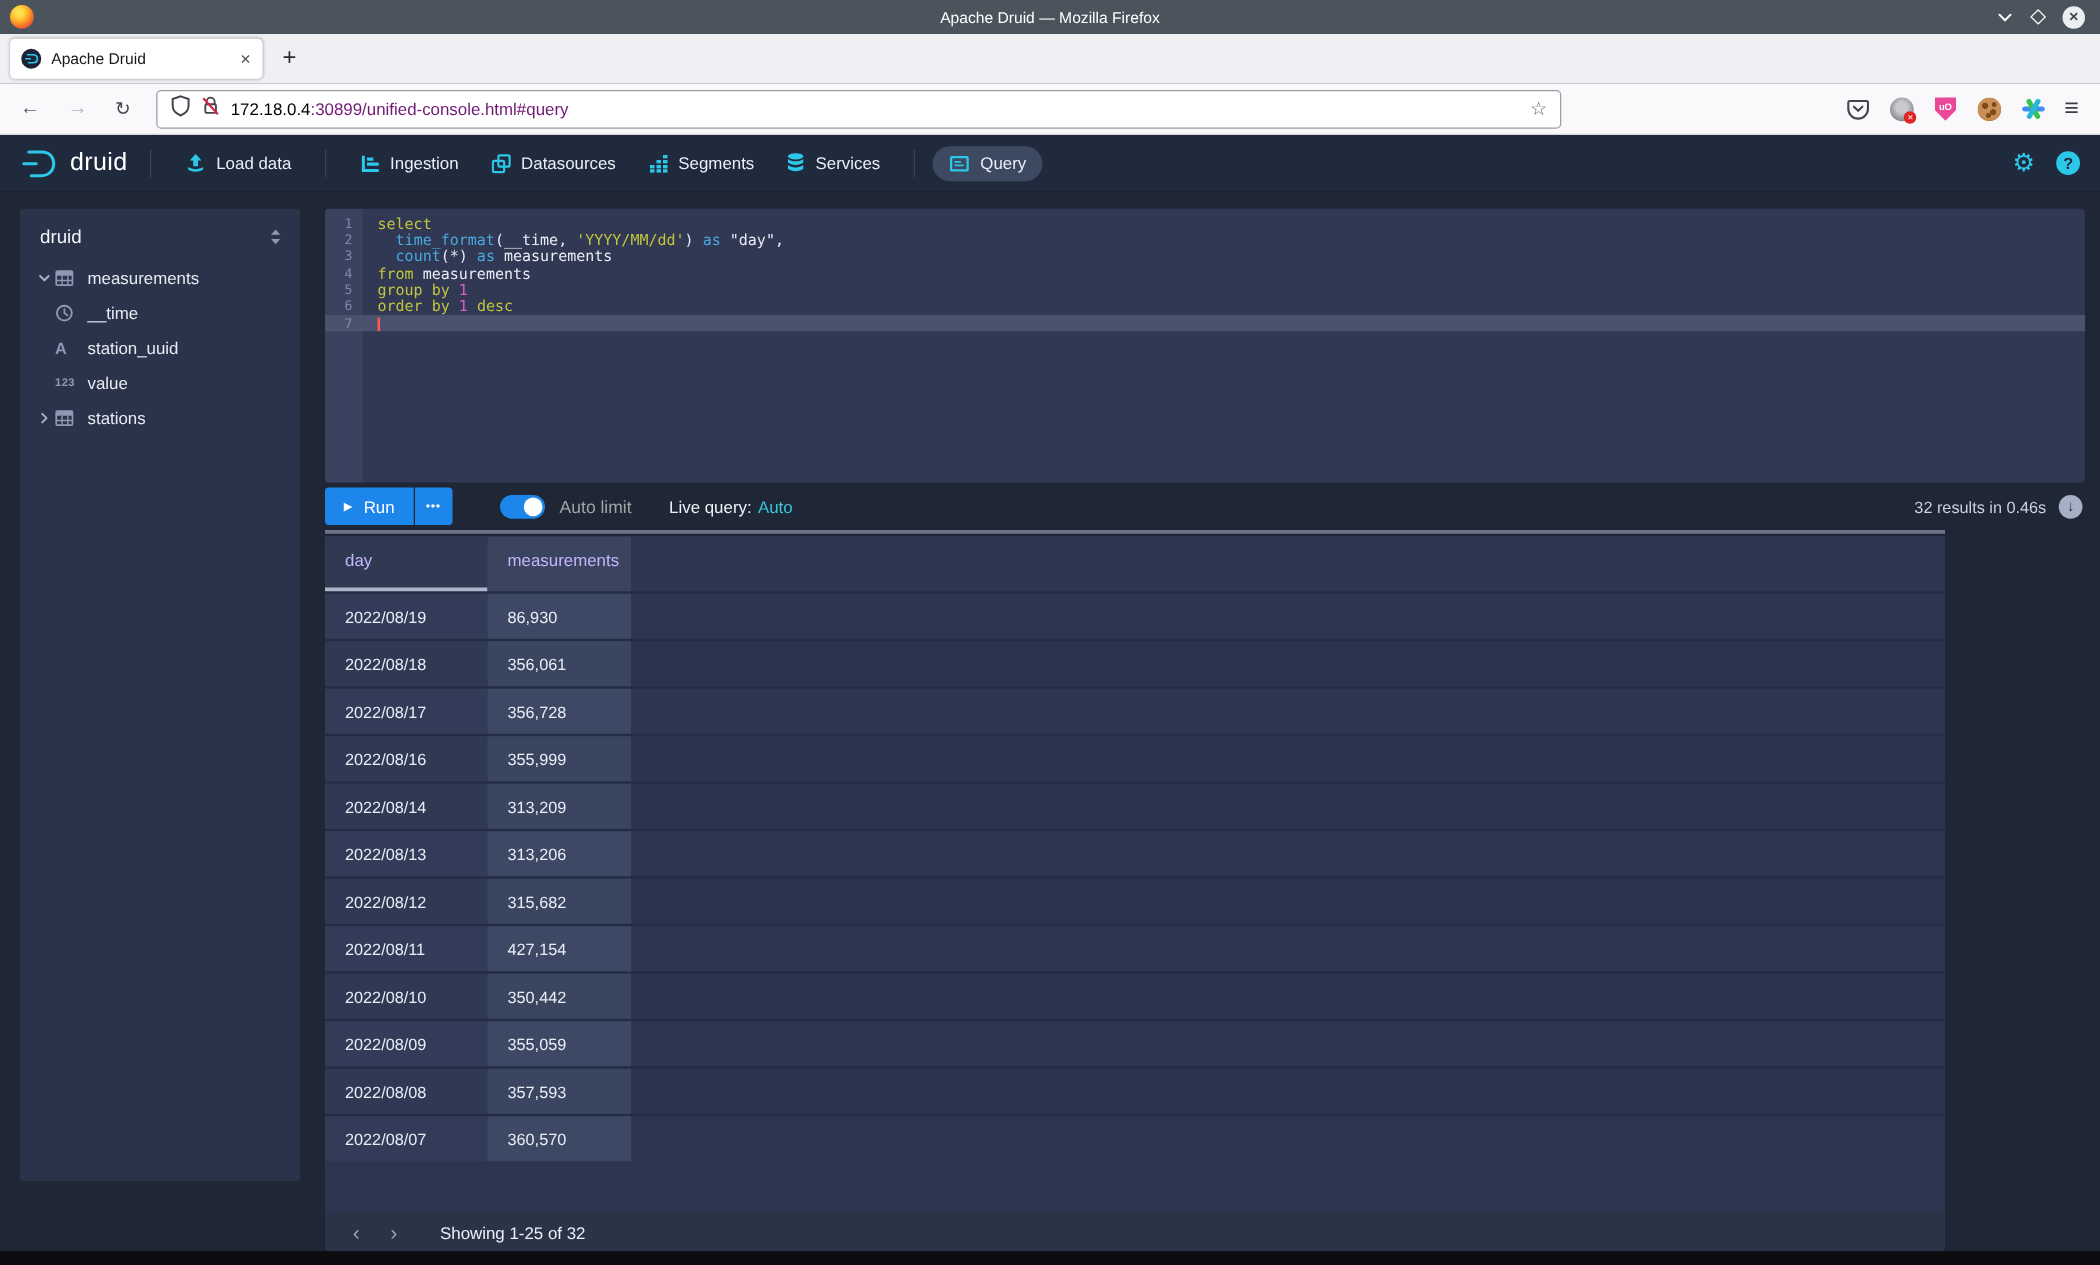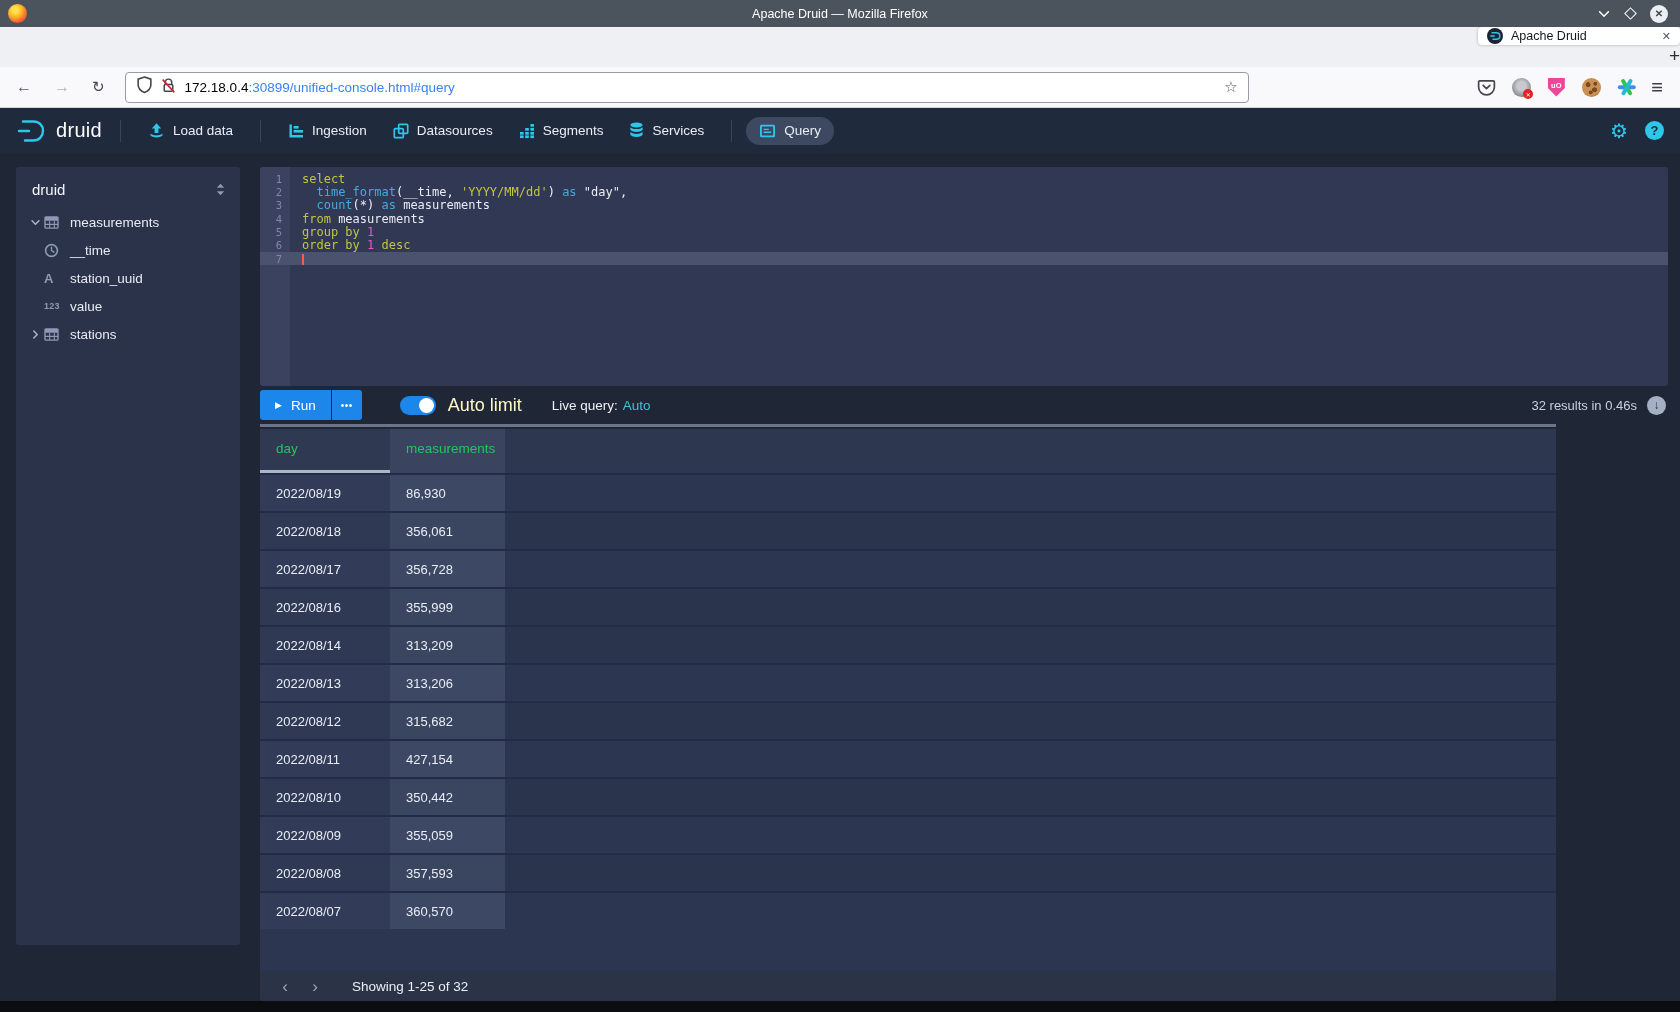--- a/index.html
+++ b/index.html
@@ -10,39 +10,39 @@
   .titlebar { height:27px; background:#4b545c; display:flex; align-items:center; position:relative; }
   .ff-icon { width:19px; height:19px; margin-left:8px; border-radius:50%;
     background:radial-gradient(circle at 38% 32%, #ffe14d 0 16%, #ffb226 40%, #f4652c 68%, #c22a7d 100%); }
   .win-title { position:absolute; left:0; right:0; text-align:center; color:#ffffff; font-size:12.5px; }
   .win-controls { margin-left:auto; display:flex; gap:15px; align-items:center; margin-right:12px; z-index:2; }
   .win-btn { display:flex; align-items:center; justify-content:center; cursor:default; }
   .diamond { width:9px; height:9px; border:1.5px solid #fff; transform:rotate(45deg); }
   .close-circle { width:18px; height:18px; border-radius:50%; background:#eceff1; color:#40464c;
     font-size:10px; font-weight:bold; display:flex; align-items:center; justify-content:center; }
 
-  .tabbar { height:40px; background:#eff0f3; display:flex; align-items:flex-end;flex-direction:column; }
+  .tabbar { height:40px; background:#eff0f3; display:flex; align-items:center; }
   .tab { width:202px; height:32px; margin-left:8px; background:#fff; border-radius:4px; display:flex;
     align-items:center; padding:0 9px; box-shadow:0 0 3px rgba(0,0,0,.3); }
   .tab-favicon { width:16px; height:16px; border-radius:50%; background:#1b2335; flex:none;
     display:flex; align-items:center; justify-content:center; }
   .tab-title { font-size:12.5px; color:#17171c; margin-left:8px; flex:1; white-space:nowrap; overflow:hidden; }
   .tab-close { color:#55555e; font-size:11px; }
   .newtab { font-size:19px; color:#2c2c33; margin-left:16px; }
 
   .toolbar { height:41px; background:#f9f9fb; border-bottom:1px solid #d4d4d9; display:flex; align-items:center; }
   .nav-glyph { font-size:16px; }
   .back { color:#57575f; margin-left:16px; }
   .forward { color:#b4b4bc; margin-left:22px; }
   .reload { color:#46464e; margin-left:22px; font-size:15px; }
   .urlbar { margin-left:20px; width:1124px; height:31px; background:#fff; border:1px solid #9b9ba6;
     border-radius:4px; display:flex; align-items:center; padding:0 10px; }
   .url-text { font-size:13.5px; margin-left:8px; flex:1; white-space:nowrap; overflow:hidden; }
   .url-host { color:#000000; }
-  .url-rest { color:#3b82f6; }
+  .url-rest { color:#701a75; }
   .star { color:#55555e; font-size:15px; margin-left:8px; }
   .ext-icons { margin-left:auto; display:flex; align-items:center; gap:15px; margin-right:17px; }
   .ext { width:20px; height:20px; display:flex; align-items:center; justify-content:center; position:relative; }
   .ext-circle { width:19px; height:19px; border-radius:50%; background:#90919a;
     background:radial-gradient(circle at 50% 42%, #c9cacf 0 30%, #8c8d96 70%); }
   .ext-badge { position:absolute; right:-2px; bottom:-2px; width:10px; height:10px; border-radius:50%;
     background:#e02424; color:#fff; font-size:6px; display:flex; align-items:center; justify-content:center; }
   .ublock { width:17px; height:19px; background:#ec4899; color:#fff; font-size:7.5px; font-weight:bold;
     display:flex; align-items:center; justify-content:center;
     clip-path:polygon(0 0,100% 0,100% 55%,50% 100%,0 55%); padding-bottom:4px; }
@@ -103,33 +103,33 @@
 
   
   .runbar { position:absolute; left:260px; top:237px; width:1408px; height:30px; display:flex; align-items:center; }
   .run-btn { height:30px; background:#1d86ea; border-radius:3px 0 0 3px; color:#fff; font-size:13.5px;
     display:flex; align-items:center; padding:0 15px; gap:9px; }
   .run-play { font-size:9px; }
   .more-btn { height:30px; width:30px; background:#1d86ea; border-radius:0 3px 3px 0; margin-left:1px; color:#fff;
     display:flex; align-items:center; justify-content:center; font-size:10px; letter-spacing:.5px; }
   .toggle { margin-left:38px; width:36px; height:19px; border-radius:10px; background:#1d86ea; position:relative; }
   .toggle-knob { position:absolute; right:2px; top:2px; width:15px; height:15px; border-radius:50%; background:#fff; }
-  .auto-limit { margin-left:12px; color:#fef9c3; font-size:18px; }
+  .auto-limit { margin-left:12px; color:#a3a3a3; font-size:14px; }
   .live-query { margin-left:30px; color:#eef1f7; font-size:13.5px; }
   .live-query .val { color:#38c6da; margin-left:5px; }
   .results { margin-left:auto; color:#c9d0e0; font-size:13px; display:flex; align-items:center; gap:10px; margin-right:2px; }
   .dl-icon { width:19px; height:19px; border-radius:50%; background:#a6b0c4; color:#28334a; font-weight:bold;
     font-size:12px; display:flex; align-items:center; justify-content:center; }
 
   .splitter { position:absolute; left:260px; top:271px; width:1296px; height:3px; background:#6d7489; }
 
   
   .table-wrap { position:absolute; left:260px; top:276px; width:1296px; height:542px; overflow:hidden; background:#2d3650; }
   .thead { display:flex; height:44px; }
-  .th { padding:12px 16px 16px 16px; font-size:13.5px; color:#22c55e; }
+  .th { padding:12px 16px 16px 16px; font-size:13.5px; color:#c4b5fd; }
   .th-day  { width:130px; background:#2f3952; border-bottom:3px solid #adb5c9; }
   .th-meas { width:115px; background:#3a445e; }
   .th-fill { flex:1; background:#2e3750; }
   .tr { display:flex; height:38px; border-top:2px solid #232c46; }
   .td { display:flex; align-items:center; font-size:13px; color:#e9edf6; padding:12px 16px; }
   .td-day  { width:130px; background:#323c58; }
   .td-meas { width:115px; background:#3d4864; padding:0; }
   .td-meas span { display:block; width:72px; text-align:left; margin-left:16px; }
   .td-fill { flex:1; background:#2d3650; padding:0; }
   .tr.even .td-day  { background:#2f3954; }

